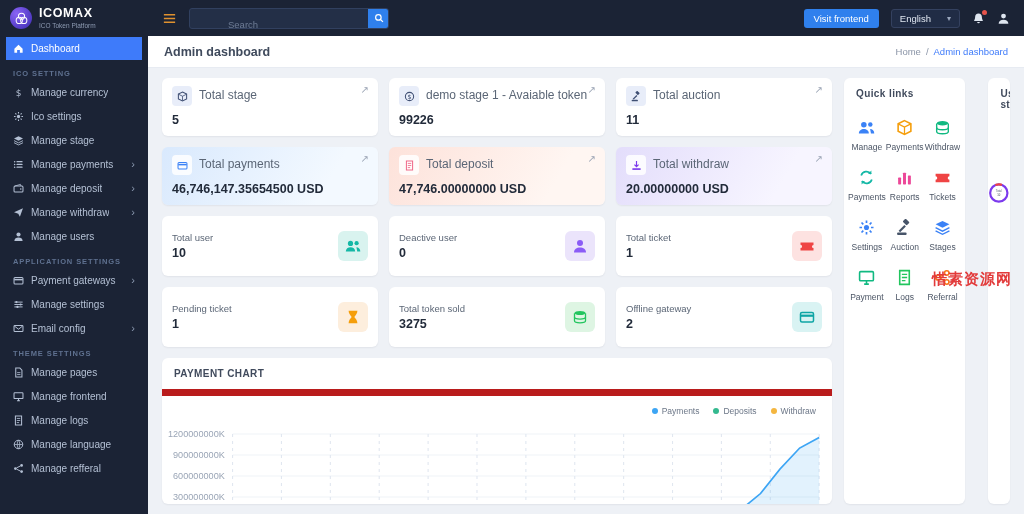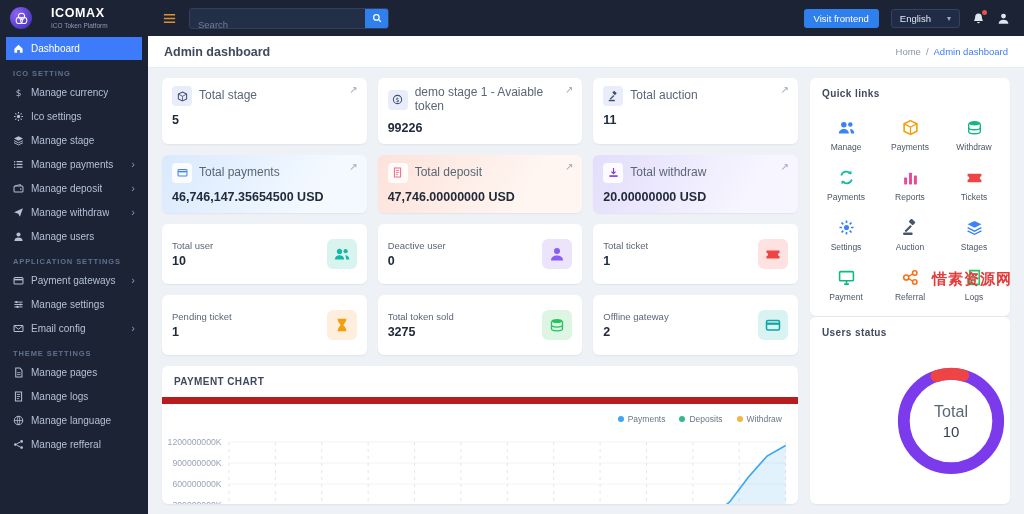--- a/index.html
+++ b/index.html
@@ -1,21 +1,21 @@
 <!DOCTYPE html>
 <html><head>
 <meta charset="utf-8">
 <style>
   * { box-sizing: border-box; }
   body { margin:0; background:#fff; font-family:"Liberation Sans", sans-serif; }
   .root { position:relative; width:1024px; height:514px; overflow:hidden; background:#eef1f6; }
 
   
   .sidebar { position:absolute; left:0; top:0; width:148px; height:514px; background:#1b2335; z-index:5; }
-  .logo { display:flex; align-items:center; gap:19px; height:36px; padding:0 10px; }
+  .logo { display:flex; align-items:center; gap:7px; height:36px; padding:0 10px; }
   .logo-badge { width:22px; height:22px; border-radius:50%; flex:none;
     background:radial-gradient(circle at 30% 30%, #8a63f5, #3a2bb0);
     display:flex; align-items:center; justify-content:center; }
   .logo-badge svg { width:15px; height:15px; }
   .logo-name { color:#fff; font-weight:bold; font-size:12.5px; letter-spacing:.6px; line-height:1; }
   .logo-sub { color:#8e9bb3; font-size:6.5px; margin-top:2px; }
   .side-item { display:flex; align-items:center; gap:7px; height:23px; margin:1px 6px; padding:0 7px;
     border-radius:0; color:#b4c0d4; font-size:10px; cursor:pointer; }
   .side-item.active { background:#3e7bfa; color:#fff; }
   .side-item .ic { width:11px; height:11px; flex:none; display:flex; }
@@ -24,21 +24,21 @@
   .chev { margin-left:auto; font-size:11px; line-height:1; color:#8b99b0; }
   .side-section { margin:9px 0 3px 13px; font-size:7.5px; letter-spacing:.9px; color:#5f7190; font-weight:bold; }
 
   
   .topbar { position:absolute; left:148px; right:0; top:0; height:36px; background:#1b2335;
     display:flex; align-items:center; padding:0 14px; gap:12px; z-index:4; }
   .hamburger { color:#e0912f; display:flex; cursor:pointer; }
   .hamburger svg { width:15px; height:15px; }
   .searchbox { display:flex; align-items:stretch; background:#232f47; border:1px solid #31405f;
     border-radius:3px; height:21px; width:200px; overflow:hidden; }
-  .searchbox input { flex:1; background:transparent; border:0; outline:0; color:#cdd6e4; font-size:9.5px; padding:16px 8px; font-family:inherit; }
+  .searchbox input { flex:1; background:transparent; border:0; outline:0; color:#cdd6e4; font-size:9.5px; padding:16px 8px; font-family:inherit;margin-left:30px; }
   .searchbox input::placeholder { color:#6e7c95; }
   .search-btn { width:23px; background:#2f80ed; color:#fff; display:flex; align-items:center; justify-content:center; border:0; cursor:pointer; }
   .search-btn svg { width:10px; height:10px; }
   .topbar-right { margin-left:auto; display:flex; align-items:center; gap:12px; }
   .btn-frontend { background:#2f80ed; color:#fff; font-size:9.5px; padding:4px 10px; border-radius:3px; border:0; cursor:pointer; font-family:inherit; }
   .lang-select { display:flex; align-items:center; gap:16px; border:1px solid #34415f; border-radius:3px;
     color:#dfe6f0; font-size:9.5px; padding:3px 8px; background:#202c45; cursor:pointer; }
   .lang-caret { font-size:8px; color:#9aa7bd; }
   .icon-btn { color:#dfe6f0; position:relative; display:flex; cursor:pointer; }
   .icon-btn svg { width:13px; height:13px; }
@@ -48,21 +48,21 @@
   .pagebar { position:absolute; left:148px; right:0; top:36px; height:32px; background:#fff;
     display:flex; align-items:center; padding:0 16px; border-bottom:1px solid #e7ebf2; z-index:3; }
   .page-title { font-size:12.5px; color:#3f4a5c; font-weight:bold; }
   .crumbs { margin-left:auto; font-size:9.5px; color:#8a94a6; display:flex; gap:5px; }
   .crumb-current { color:#3e7bfa; }
 
   
   .content { position:absolute; left:148px; right:0; top:68px; bottom:0; background:#eef1f6;
     padding:10px 14px; display:flex; gap:12px; overflow:hidden; }
   .main-col { flex:1; min-width:0; display:flex; flex-direction:column; gap:11px; }
-  .right-col { width:200px; flex:none; display:flex; flex-direction:column; gap:1px; }
+  .right-col { width:166px; flex:none; display:flex; flex-direction:row; gap:23px; }
 
   .cards3 { display:grid; grid-template-columns:repeat(3,1fr); gap:11px; }
   .scard { background:#fff; border-radius:6px; padding:8px 10px 9px; position:relative; box-shadow:0 1px 2px rgba(15,23,42,.06); }
   .scard .arr { position:absolute; top:6px; right:9px; color:#98a2b3; font-size:10px; cursor:pointer; }
   .scard-head { display:flex; align-items:center; gap:7px; }
   .scard-ic { width:20px; height:20px; border-radius:4px; background:#e8edf9; color:#3f4f73;
     display:flex; align-items:center; justify-content:center; flex:none; }
   .scard-ic svg { width:11px; height:11px; }
   .scard-label { font-size:12px; color:#5b6676; line-height:1.15; }
   .scard-value { font-size:12.5px; font-weight:bold; color:#222b3a; margin-top:7px; }
@@ -228,20 +228,29 @@
         </div>
         <div class="side-section">THEME SETTINGS</div>
         <div class="side-item">
           <span class="ic">
             <svg viewBox="0 0 16 16" fill="currentColor">
               <path d="M4 1.5h6l3 3V14.5H4z" fill="none" stroke="currentColor" stroke-width="1.5"></path>
               <path d="M6 8.2h4.8M6 11h4.8" stroke="currentColor" stroke-width="1.2" fill="none"></path>
             </svg>
           </span>
           <span class="lbl">Manage pages</span>
+        </div>
+        <div class="side-item">
+          <span class="ic">
+            <svg viewBox="0 0 16 16" fill="currentColor">
+              <rect x="1.5" y="2.5" width="13" height="8.5" rx="1" fill="none" stroke="currentColor" stroke-width="1.5"></rect>
+              <path d="M5.8 14.2h4.4M8 11.2v3" stroke="currentColor" stroke-width="1.5" fill="none"></path>
+            </svg>
+          </span>
+          <span class="lbl">Manage frontend</span>
         </div>
         <div class="side-item">
           <span class="ic">
             <svg viewBox="0 0 16 16" fill="currentColor">
               <path d="M3.5 1.5h9v13h-9z" fill="none" stroke="currentColor" stroke-width="1.5"></path>
               <path d="M5.5 5h5M5.5 8h5M5.5 11h3.4" stroke="currentColor" stroke-width="1.2" fill="none"></path>
             </svg>
           </span>
           <span class="lbl">Manage logs</span>
         </div>
@@ -621,38 +630,38 @@
             <div class="ql-item">
               <span class="ql-ic" style="color:#10b981">
                 <svg viewBox="0 0 16 16" fill="currentColor">
                   <rect x="1.5" y="2.5" width="13" height="8.5" rx="1" fill="none" stroke="currentColor" stroke-width="1.5"></rect>
                   <path d="M5.8 14.2h4.4M8 11.2v3" stroke="currentColor" stroke-width="1.5" fill="none"></path>
                 </svg>
               </span>
               <span>Payment</span>
             </div>
             <div class="ql-item">
+              <span class="ql-ic" style="color:#22c55e">
+                <svg viewBox="0 0 16 16" fill="currentColor">
+                  <path d="M3.5 1.5h9v13h-9z" fill="none" stroke="currentColor" stroke-width="1.5"></path>
+                  <path d="M5.5 5h5M5.5 8h5M5.5 11h3.4" stroke="currentColor" stroke-width="1.2" fill="none"></path>
+                </svg>
+              </span>
+              <span>Logs</span>
+            </div>
+            <div class="ql-item">
               <span class="ql-ic" style="color:#f97316">
                 <svg viewBox="0 0 16 16" fill="currentColor">
                   <circle cx="4" cy="8" r="2.4" fill="none" stroke="currentColor" stroke-width="1.5"></circle>
                   <circle cx="12" cy="3.8" r="2.1" fill="none" stroke="currentColor" stroke-width="1.5"></circle>
                   <circle cx="12" cy="12.2" r="2.1" fill="none" stroke="currentColor" stroke-width="1.5"></circle>
                   <path d="M6.1 6.9l3.9-2.2M6.1 9.1l3.9 2.2" stroke="currentColor" stroke-width="1.3" fill="none"></path>
                 </svg>
               </span>
               <span>Referral</span>
-            </div>
-            <div class="ql-item">
-              <span class="ql-ic" style="color:#22c55e">
-                <svg viewBox="0 0 16 16" fill="currentColor">
-                  <path d="M3.5 1.5h9v13h-9z" fill="none" stroke="currentColor" stroke-width="1.5"></path>
-                  <path d="M5.5 5h5M5.5 8h5M5.5 11h3.4" stroke="currentColor" stroke-width="1.2" fill="none"></path>
-                </svg>
-              </span>
-              <span>Logs</span>
             </div>
           </div>
       </div>
       <div class="panel" style="flex:1">
         <div class="panel-head">Users status</div>
         <div class="donut-wrap">
           <svg id="donut" width="118" height="118" viewBox="0 0 110 110">
               <circle cx="55" cy="55" r="44" fill="none" stroke="#7c3aed" stroke-width="11"></circle>
               <circle cx="55" cy="55" r="44" fill="none" stroke="#ef4444" stroke-width="11" stroke-linecap="round" stroke-dasharray="25.4 276.5" transform="rotate(-108.0 55 55)"></circle>
               <text x="55" y="51" text-anchor="middle" font-size="15" fill="#5b6676" font-family="Liberation Sans,sans-serif">Total</text>

